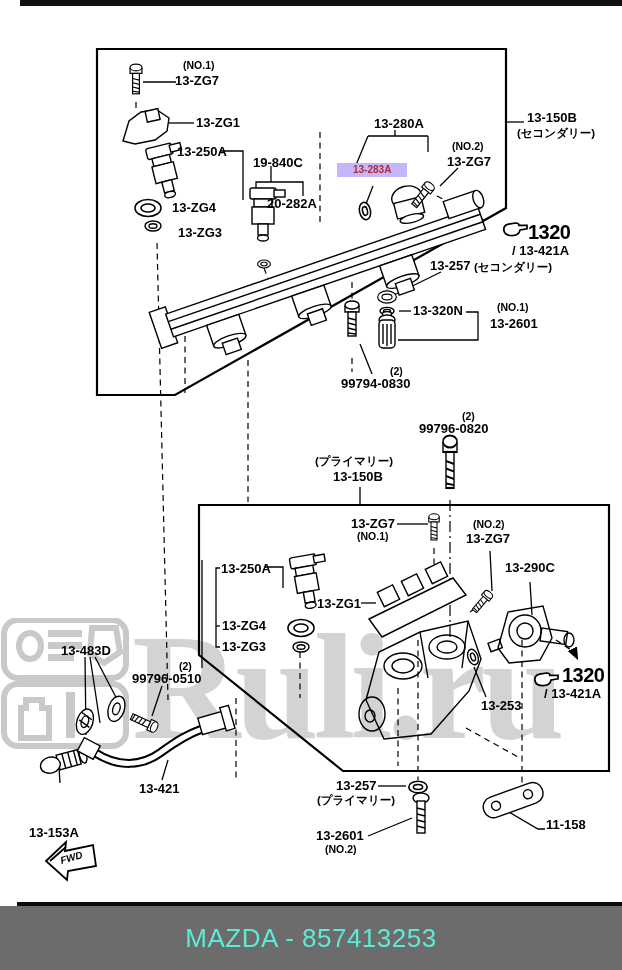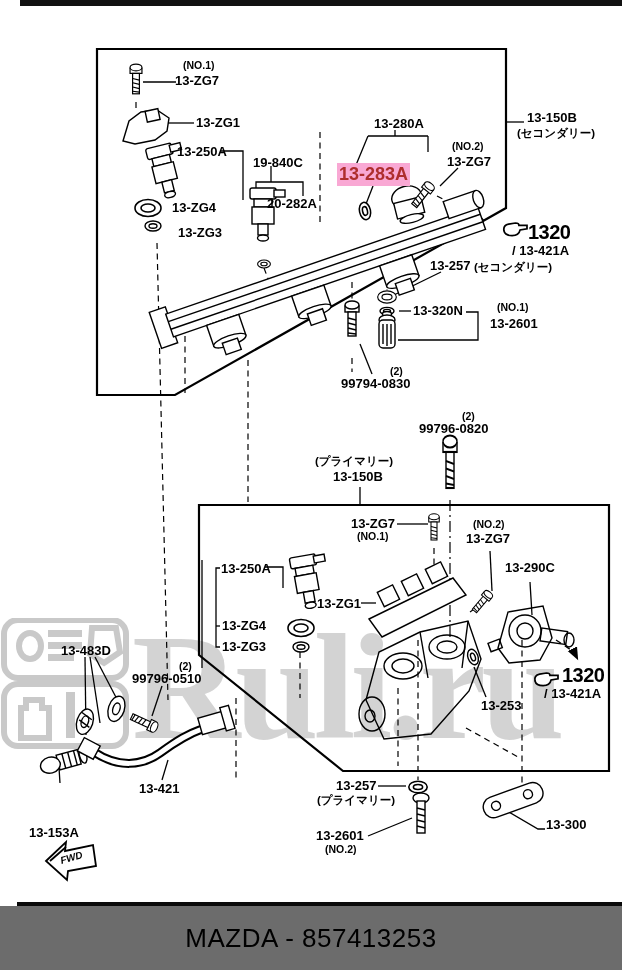--- a/index.html
+++ b/index.html
@@ -12,25 +12,25 @@
            letter-spacing:-5px;color:#c9c9c9;opacity:.8;white-space:nowrap;}
   
   .art{position:absolute;left:0;top:0;z-index:2;}
   
   .lbl{position:absolute;font-weight:bold;font-size:13px;line-height:1.12;color:#000;
        white-space:nowrap;z-index:3;}
   .sm{font-size:10.5px;}
   .kana{font-size:11.5px;}
   .ref{font-size:20px;letter-spacing:-.5px;}
   .refsub{font-size:13px;}
-  .hl{background:#f9a8d4;color:#ae2e2e;padding:1px 2px 2px;font-size:18px;}
+  .hl{background:#c4b5fd;color:#ae2e2e;padding:1px 16px 2px;font-size:10px;}
   .fwd-txt{position:absolute;left:60px;top:852px;transform:rotate(-16deg);
            font-style:italic;font-weight:bold;font-size:10px;z-index:3;}
   .pre-footer-line{position:absolute;left:17px;top:902px;width:605px;height:4px;background:#0a0a0a;z-index:4;}
-  .footer{position:absolute;left:0;top:906px;width:622px;height:64px;background:#6c6c6c;color:#000000;
+  .footer{position:absolute;left:0;top:906px;width:622px;height:64px;background:#6c6c6c;color:#5eead4;
           display:flex;align-items:center;justify-content:center;gap:37px;
           font-size:26px;letter-spacing:.5px;z-index:5;}
 </style>
 </head>
 <body>
 
 <div id="stage">
 
   <div class="bar-top"></div>
 
@@ -334,21 +334,21 @@
 
   <div class="lbl" style="left:61px;top:644px">13-483D</div>
   <div class="lbl sm" style="left:179px;top:661px">(2)</div>
   <div class="lbl" style="left:132px;top:672px">99796-0510</div>
   <div class="lbl" style="left:29px;top:826px">13-153A</div>
   <div class="lbl" style="left:139px;top:782px">13-421</div>
   <div class="lbl" style="left:336px;top:779px">13-257</div>
   <div class="lbl kana" style="left:317px;top:794px">(プライマリー)</div>
   <div class="lbl" style="left:316px;top:829px">13-2601</div>
   <div class="lbl sm" style="left:325px;top:844px">(NO.2)</div>
-  <div class="lbl" style="left:546px;top:818px">13-300</div>
+  <div class="lbl" style="left:546px;top:818px">11-158</div>
   <div class="fwd-txt">FWD</div>
 
   <div class="pre-footer-line"></div>
   <div class="footer">
     <span>MAZDA - 857413253</span>
   </div>
 
 </div>
 
 </body></html>

